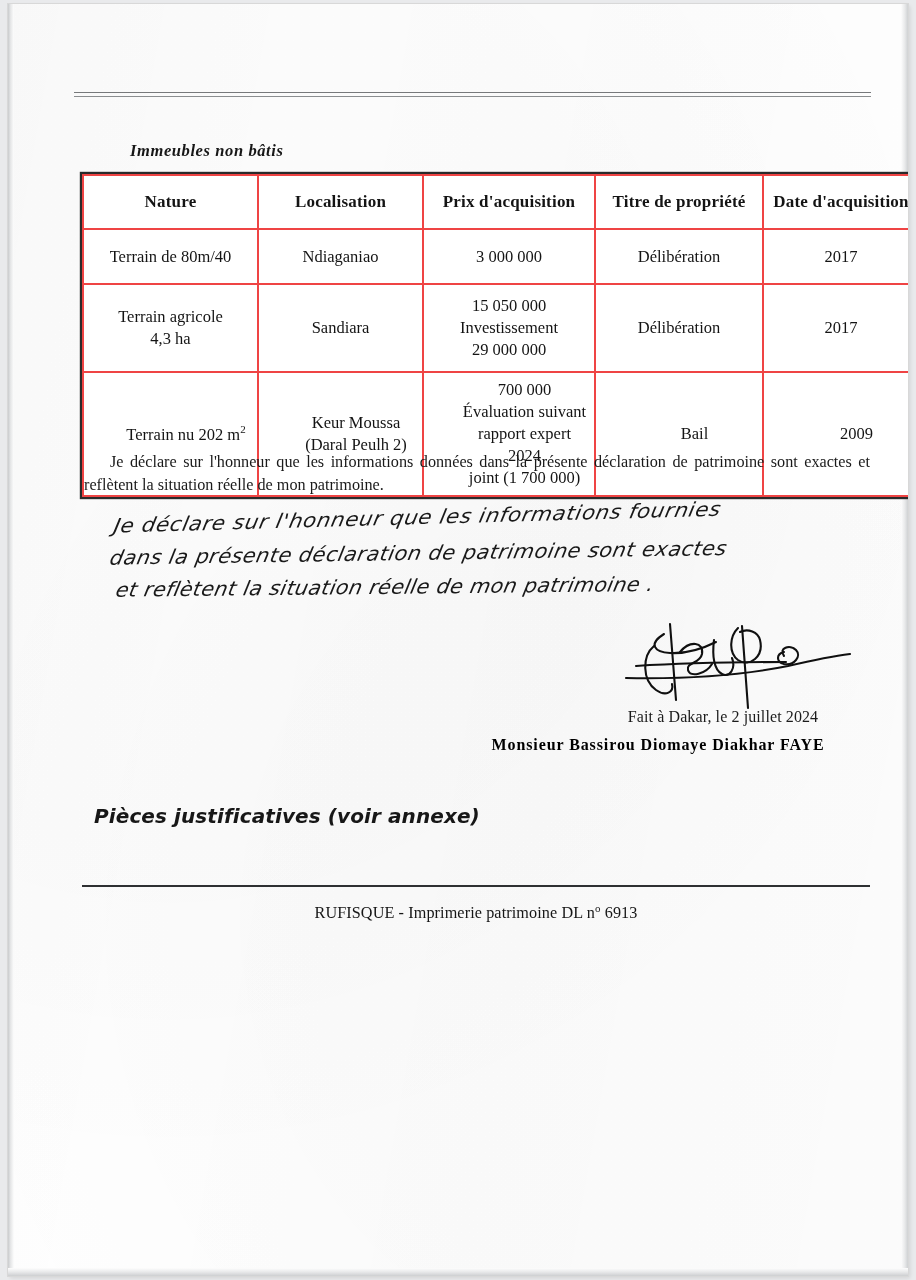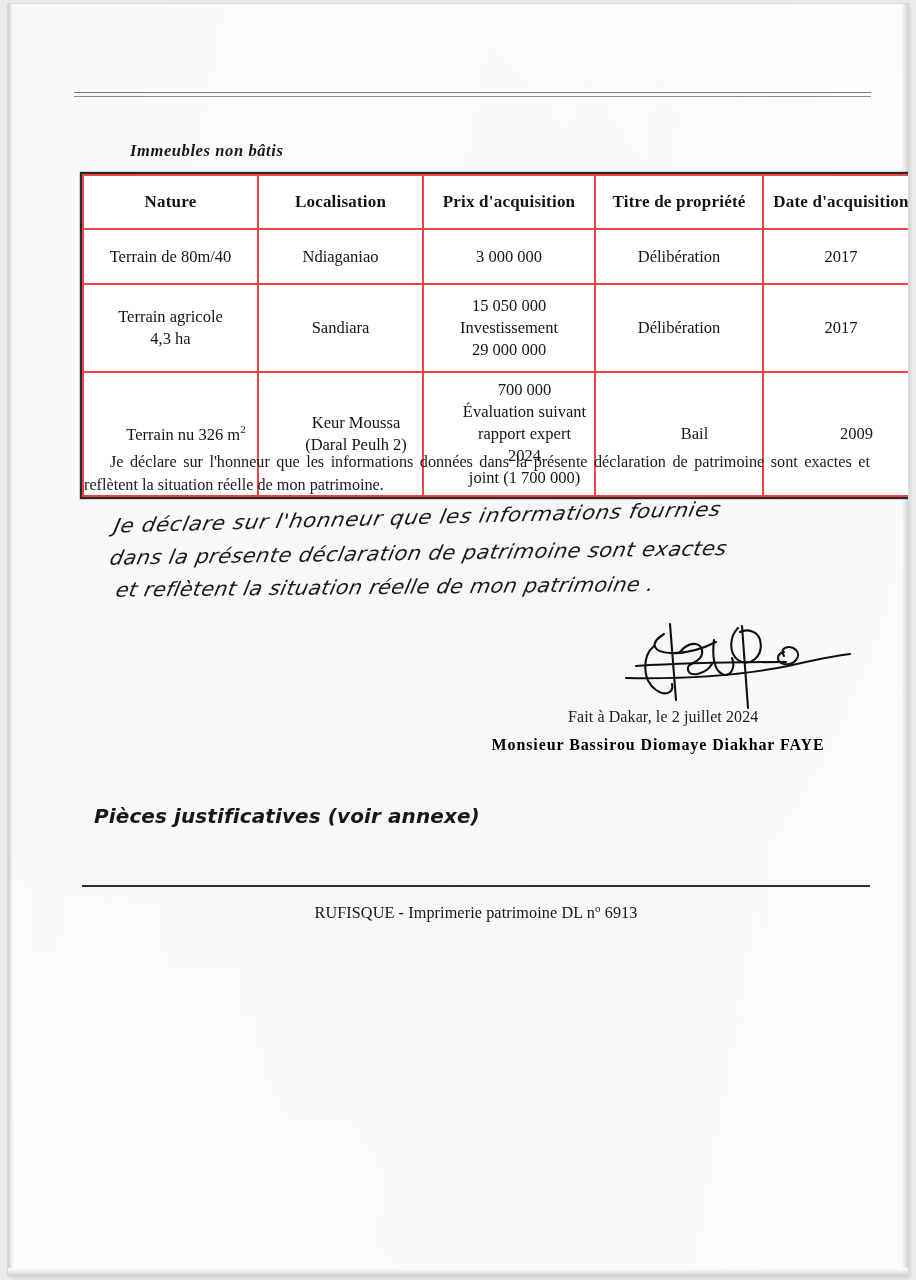--- a/index.html
+++ b/index.html
@@ -179,20 +179,21 @@
     width: 250px;
     height: 90px;
   }
   .signature svg { display: block; }
 
   .place-date {
     position: absolute;
     left: 560px;
     top: 704px;
     width: 310px;
+    text-align: center;
     font-size: 16px;
     color: #1b1b1b;
     letter-spacing: 0.1px;
   }
   .signatory {
     position: absolute;
     left: 430px;
     top: 732px;
     width: 440px;
     text-align: center;
@@ -278,21 +279,21 @@
         <td class="r2">Sandiara</td>
         <td class="r2">
           <span class="cellline">15 050 000</span>
           <span class="cellline">Investissement</span>
           <span class="cellline">29 000 000</span>
         </td>
         <td class="r2">Délibération</td>
         <td class="r2">2017</td>
       </tr>
       <tr>
-        <td class="r3"><span>Terrain nu 326 m</span><span class="sup">2</span></td>
+        <td class="r3"><span>Terrain nu 202 m</span><span class="sup">2</span></td>
         <td class="r3">
           <span class="cellline">Keur Moussa</span>
           <span class="cellline">(Daral Peulh 2)</span>
         </td>
         <td class="r3">
           <span class="cellline">700 000</span>
           <span class="cellline">Évaluation suivant</span>
           <span class="cellline">rapport expert 2024</span>
           <span class="cellline">joint (1 700 000)</span>
         </td>

